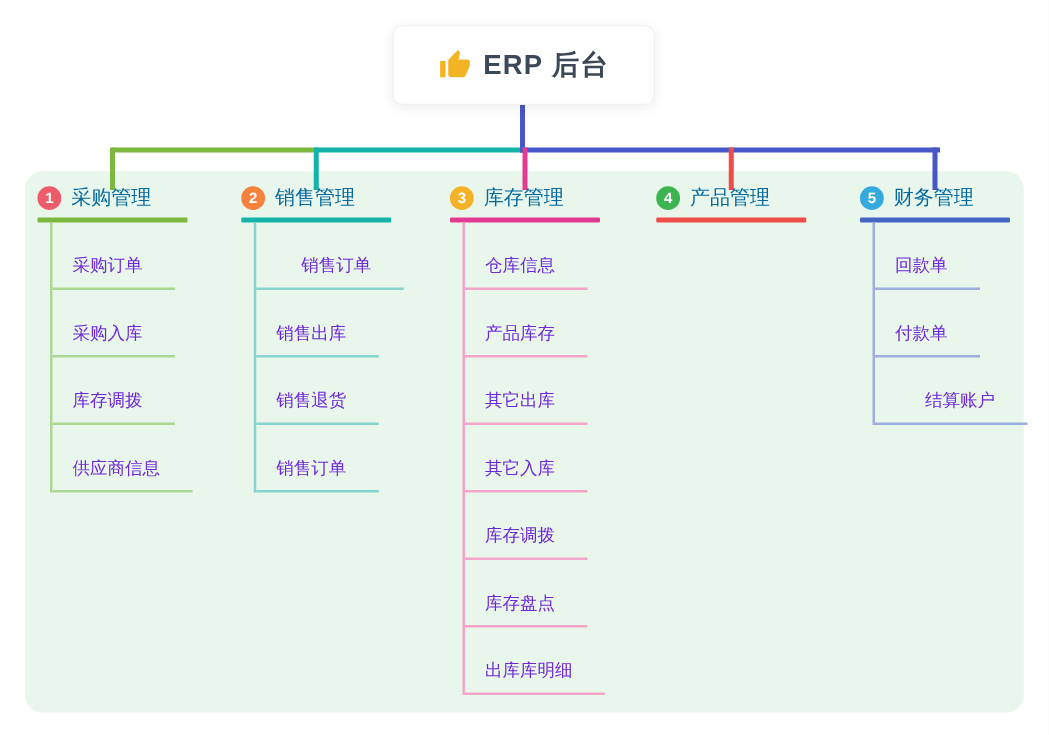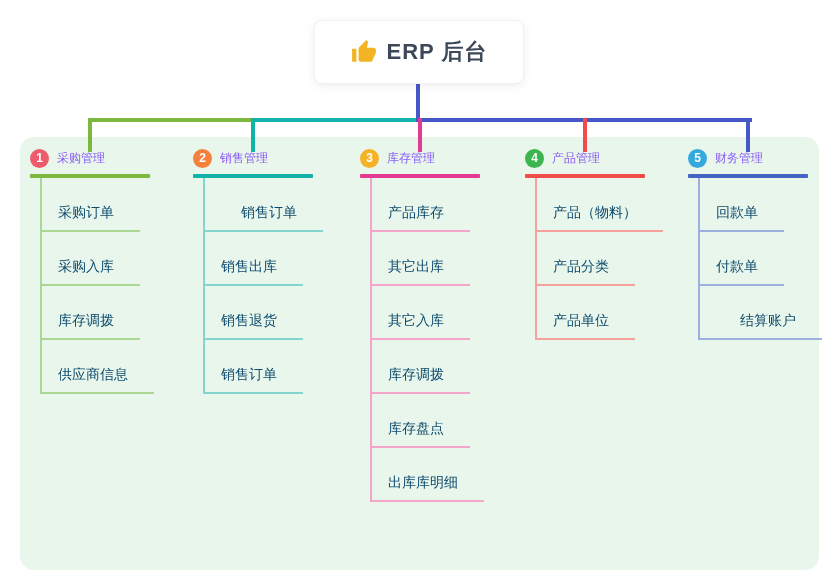--- a/index.html
+++ b/index.html
@@ -25,30 +25,30 @@
     font-size:22px;font-weight:600;color:#3c4858;letter-spacing:1px;
   }
   .thumb-icon{width:26px;height:26px;display:inline-block;}
   .line{position:absolute;z-index:2;}
   .branch{position:absolute;top:146px;z-index:3;}
   .branch-header{display:flex;align-items:center;height:24px;cursor:pointer;}
   .badge{
     width:19px;height:19px;border-radius:50%;flex:0 0 19px;
     color:#fff;font-size:12px;font-weight:bold;line-height:19px;text-align:center;
   }
-  .branch-label{margin-left:8px;font-size:12px;font-weight:500;color:#8b5cf6;white-space:nowrap;}
+  .branch-label{margin-left:8px;font-size:16px;font-weight:500;color:#0369a1;white-space:nowrap;}
   .branch-line{height:4px;width:120px;margin-top:4px;border-radius:1px;}
   ul.items{
     list-style:none;margin:0 0 0 10px;padding:0;
     border-left:2px solid transparent;width:fit-content;
   }
   ul.items li{height:54px;display:flex;align-items:flex-end;}
   .item-label{
     display:inline-block;white-space:nowrap;
-    font-size:14px;color:#0c4a6e;
+    font-size:14px;color:#6d28d9;
     padding:0 26px 8px 16px;
     border-bottom:2px solid transparent;
     cursor:pointer;
   }
 </style>
 </head>
 <body>
 
 <div id="canvas">
   <div class="panel"></div>
@@ -113,20 +113,23 @@
       </ul>
     </div>
     <div class="branch" style="left: 360px;">
       <div class="branch-header">
         <span class="badge" style="background: rgb(246, 178, 39);">3</span>
         <span class="branch-label">库存管理</span>
       </div>
       <div class="branch-line" style="background: rgb(228, 59, 146);"></div>
       <ul class="items" style="border-left-color: rgb(243, 166, 202);">
         <li>
+          <span class="item-label" style="border-bottom-color: rgb(243, 166, 202);">仓库信息</span>
+        </li>
+        <li>
           <span class="item-label" style="border-bottom-color: rgb(243, 166, 202);">产品库存</span>
         </li>
         <li>
           <span class="item-label" style="border-bottom-color: rgb(243, 166, 202);">其它出库</span>
         </li>
         <li>
           <span class="item-label" style="border-bottom-color: rgb(243, 166, 202);">其它入库</span>
         </li>
         <li>
           <span class="item-label" style="border-bottom-color: rgb(243, 166, 202);">库存调拨</span>
@@ -138,31 +141,20 @@
           <span class="item-label" style="border-bottom-color: rgb(243, 166, 202);">出库库明细</span>
         </li>
       </ul>
     </div>
     <div class="branch" style="left: 525px;">
       <div class="branch-header">
         <span class="badge" style="background: rgb(60, 181, 80);">4</span>
         <span class="branch-label">产品管理</span>
       </div>
       <div class="branch-line" style="background: rgb(240, 76, 73);"></div>
-      <ul class="items" style="border-left-color: rgb(248, 160, 155);">
-        <li>
-          <span class="item-label" style="border-bottom-color: rgb(248, 160, 155);">产品（物料）</span>
-        </li>
-        <li>
-          <span class="item-label" style="border-bottom-color: rgb(248, 160, 155);">产品分类</span>
-        </li>
-        <li>
-          <span class="item-label" style="border-bottom-color: rgb(248, 160, 155);">产品单位</span>
-        </li>
-      </ul>
     </div>
     <div class="branch" style="left: 688px;">
       <div class="branch-header">
         <span class="badge" style="background: rgb(51, 169, 222);">5</span>
         <span class="branch-label">财务管理</span>
       </div>
       <div class="branch-line" style="background: rgb(69, 101, 197);"></div>
       <ul class="items" style="border-left-color: rgb(156, 175, 223);">
         <li>
           <span class="item-label" style="border-bottom-color: rgb(156, 175, 223);">回款单</span>

